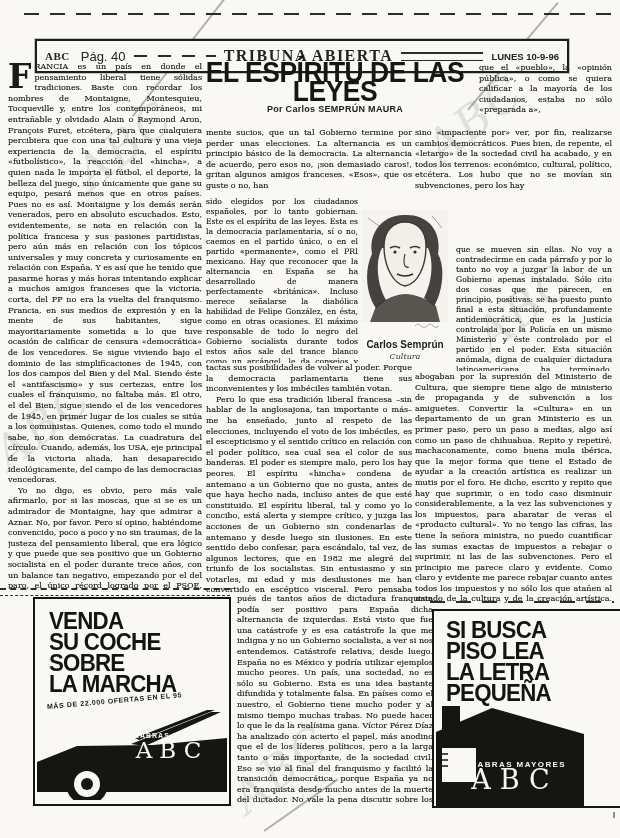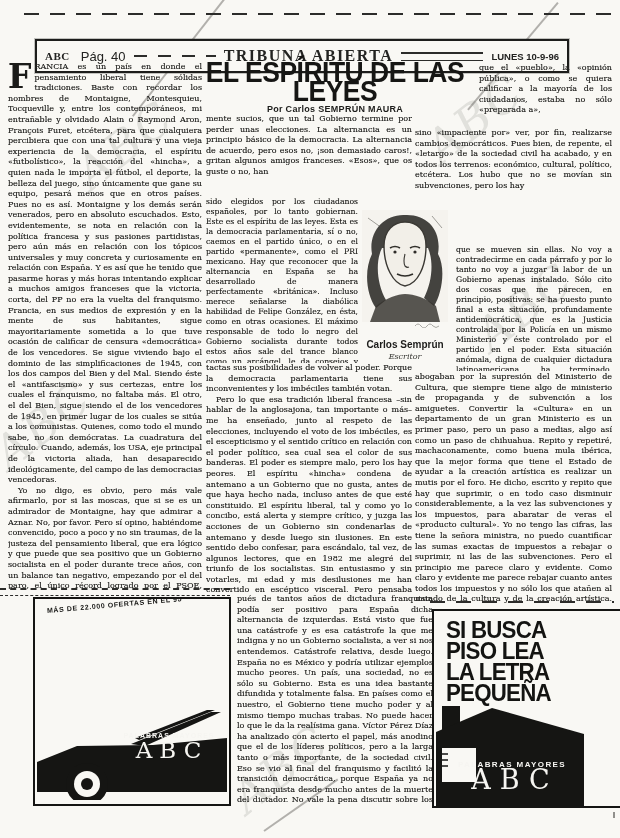--- a/index.html
+++ b/index.html
@@ -96,21 +96,21 @@
   </div>
 
   <div class="headline">EL ESPÍRITU DE LAS LEYES</div>
   <div class="byline">Por Carlos SEMPRÚN MAURA</div>
 
   <div class="seg" style="left:8px;top:62px;width:194px;height:527px">
     <p><span class="dropcap">F</span><span>RANCIA es un país en donde el pensamiento liberal tiene sólidas tradiciones. Baste con recordar los nombres de Montaigne, Montesquieu, Tocqueville y, entre los contemporáneos, mi entrañable y olvidado Alain o Raymond Aron, François Furet, etcétera, para que cualquiera percibiera que con una tal cultura y una vieja experiencia de la democracia, el espíritu «futbolístico», la reacción del «hincha», a quien nada le importa el fútbol, el deporte, la belleza del juego, sino únicamente que gane su equipo, pesará menos que en otros países. Pues no es así. Montaigne y los demás serán venerados, pero en absoluto escuchados. Esto, evidentemente, se nota en relación con la política francesa y sus pasiones partidistas, pero aún más en relación con los tópicos universales y muy concreta y curiosamente en relación con España. Y es así que he tenido que pasarme horas y más horas intentando explicar a muchos amigos franceses que la victoria, corta, del PP no era la vuelta del franquismo. Francia, en sus medios de expresión y en la mente de sus habitantes, sigue mayoritariamente sometida a lo que tuve ocasión de calificar de censura «democrática» de los vencedores. Se sigue viviendo bajo el dominio de las simplificaciones de 1945, con los dos campos del Bien y del Mal. Siendo éste el «antifascismo» y sus certezas, entre los cuales el franquismo, no faltaba más. El otro, el del Bien, sigue siendo el de los vencedores de 1945, en primer lugar de los cuales se sitúa a los comunistas. Quienes, como todo el mundo sabe, no son demócratas. La cuadratura del círculo. Cuando, además, los USA, eje principal de la victoria aliada, han desaparecido ideológicamente, del campo de las democracias vencedoras.</span></p>
     <p><span>Yo no digo, es obvio, pero más vale afirmarlo, por si las moscas, que si se es un admirador de Montaigne, hay que admirar a Aznar. No, por favor. Pero sí opino, habiéndome convencido, poco a poco y no sin traumas, de la justeza del pensamiento liberal, que era lógico y que puede que sea positivo que un Gobierno socialista en el poder durante trece años, con un balance tan negativo, empezando por el del paro, el único récord logrado por el PSOE, tenemos el paro más elevado de Europa, y todos los escándalos de dinero sucio y asesinatos igual-</span></p>
   </div>
 
-  <div class="seg" style="left:206px;top:114px;width:206px;height:73px">
+  <div class="seg" style="left:206px;top:128px;width:206px;height:73px">
     <p>mente sucios, que un tal Gobierno termine por perder unas elecciones. La alternancia es un principio básico de la democracia. La alternancia de acuerdo, pero esos no, ¡son demasiado caros!, gritan algunos amigos franceses. «Esos», que os guste o no, han</p>
   </div>
   <div class="seg narrow" style="left:206px;top:197px;width:152px;height:166px">
     <p>sido elegidos por los ciudadanos españoles, por lo tanto gobiernan. Este es el espíritu de las leyes. Esta es la democracia parlamentaria, sí o no, caemos en el partido único, o en el partido «permanente», como el PRI mexicano. Hay que reconocer que la alternancia en España se ha desarrollado de manera perfectamente «británica». Incluso merece señalarse la diabólica habilidad de Felipe González, en ésta, como en otras ocasiones. El máximo responsable de todo lo negro del Gobierno socialista durante todos estos años sale del trance blanco como un arcángel, le da consejos y palmaditas a Aznar y guarda absolutamente in-</p>
   </div>
   <div class="seg" style="left:206px;top:363px;width:206px;height:231px">
     <p>tactas sus posibilidades de volver al poder. Porque la democracia parlamentaria tiene sus inconvenientes y los imbéciles también votan.</p>
     <p>Pero lo que esa tradición liberal francesa –sin hablar de la anglosajona, tan importante o más– me ha enseñado, junto al respeto de las elecciones, incluyendo el voto de los imbéciles, es el escepticismo y el sentido crítico en relación con el poder político, sea cual sea el color de sus banderas. El poder es siempre malo, pero los hay peores. El espíritu «hincha» condena de antemano a un Gobierno que no gusta, antes de que haya hecho nada, incluso antes de que esté constituido. El espíritu liberal, tal y como yo lo concibo, está alerta y siempre crítico, y juzga las acciones de un Gobierno sin condenarlas de antemano y desde luego sin ilusiones. En este sentido debo confesar, para escándalo, tal vez, de algunos lectores, que en 1982 me alegré del triunfo de los socialistas. Sin entusiasmo y sin votarles, mi edad y mis desilusiones me han convertido en escéptico visceral. Pero pensaba que des-</p>
   </div>
   <div class="seg" style="left:237px;top:594px;width:196px;height:211px">
@@ -142,26 +142,32 @@
       <path d="M43,44 q-2,8 0,12 q2,2 4,1" stroke="#3a3833" stroke-width="1.1" fill="none"></path>
       <path d="M35,64 q8,4 16,0" stroke="#2e2c28" stroke-width="1.6" fill="none"></path>
       <path d="M14,96 C24,88 36,84 43,84 C52,84 64,88 74,96 L78,112 L8,112 Z" fill="#34322d" opacity="0.82"></path>
       <path d="M6,8 l14,10 M70,6 l10,12" stroke="#4a4842" stroke-width="1" opacity="0.5"></path>
     </svg>
   </div>
   <svg class="photo-credit" viewBox="0 0 26 6">
     <path d="M1,4 q3,-4 6,0 q3,4 6,0 q3,-4 6,0 q3,3 6,0" stroke="#5a5852" stroke-width="1" fill="none"></path>
   </svg>
   <div class="cap-name">Carlos Semprún</div>
-  <div class="cap-role">Escritor</div>
+  <div class="cap-role">Cultura</div>
 
   <div class="double-dash" style="left:0;top:588px;width:230px"></div>
   <div class="dash-rule" style="left:430px;top:601px;width:184px"></div>
 
   <div class="ad ad-left">
+    <div class="ad-head">
+      <div class="adline">VENDA</div>
+      <div class="adline">SU COCHE</div>
+      <div class="adline">SOBRE</div>
+      <div class="adline">LA MARCHA</div>
+    </div>
     <div class="tagline">MÁS DE 22.000 OFERTAS EN EL 95</div>
     <div class="car-wrap">
       <svg width="194" height="90" viewBox="0 0 194 90">
         <polygon points="96,34 176,2 186,2 110,36" fill="#151513"></polygon>
         <polygon points="104,30 180,0 172,0 100,28" fill="#151513"></polygon>
         <polygon points="2,52 42,36 118,35 192,28 192,82 2,82" fill="#151513"></polygon>
         <circle cx="52" cy="74" r="21" fill="#151513"></circle>
         <circle cx="52" cy="74" r="13" fill="#f9f8f4"></circle>
         <circle cx="52" cy="74" r="6" fill="#151513"></circle>
       </svg>

